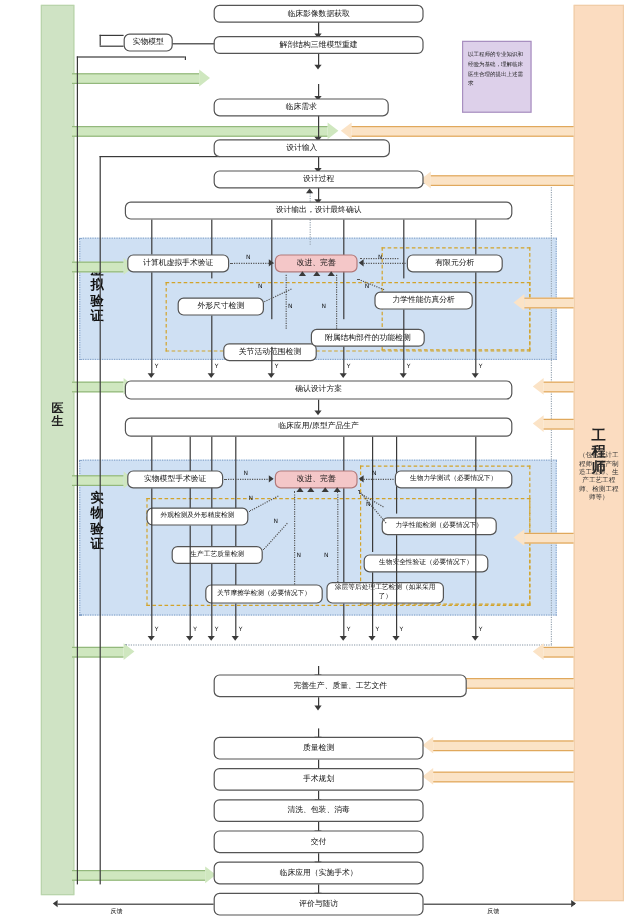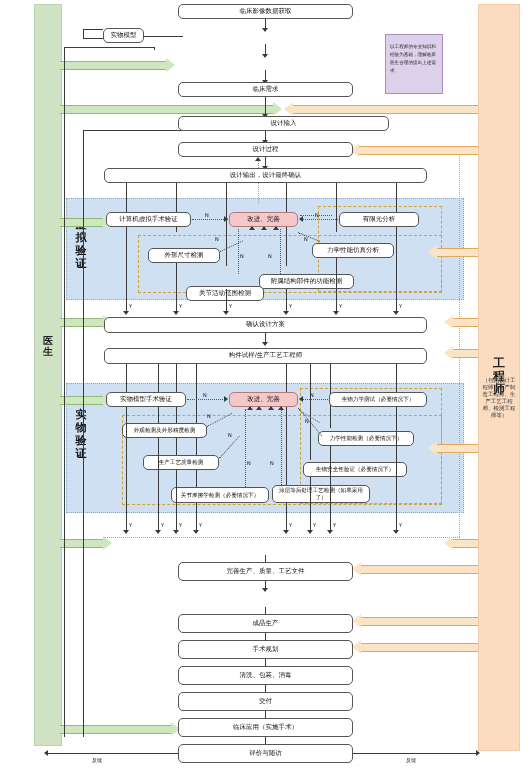--- a/index.html
+++ b/index.html
@@ -202,26 +202,27 @@
   <div class="ln lnh" style="left:83px;top:29px;width:20px;"></div>
   <div class="ln lnv" style="left:83px;top:29px;height:9px;"></div>
   <div class="ln lnh" style="left:83px;top:38px;width:20px;"></div>
   <div class="ln lnv" style="left:64px;top:47px;height:690px;"></div>
   <div class="ln lnh" style="left:64px;top:47px;width:90px;"></div>
   <div class="ln lnv" style="left:154px;top:47px;height:3px;"></div>
   <div class="ln lnv" style="left:83px;top:130px;height:607px;"></div>
   <div class="ln lnh" style="left:83px;top:130px;width:100px;"></div>
 
   <div class="node" style="left:178px;top:4px;width:175px;height:15px;">临床影像数据获取</div>
-  <div class="node" style="left:178px;top:82px;width:175px;height:15px;">临床需求</div>
+  <div class="node" style="left:178px;top:30px;width:175px;height:15px;">解剖结构三维模型重建</div>
+  <div class="node" style="left:178px;top:82px;width:146px;height:15px;">临床需求</div>
   <div class="node" style="left:103px;top:28px;width:41px;height:15px;">实物模型</div>
 
   <div class="note" style="left:385px;top:34px;width:58px;height:60px;">以工程师的专业知识和经验为基础，理解临床医生合理的提出上述需求</div>
 
-  <div class="node" style="left:178px;top:116px;width:211px;height:15px;">设计输入</div>
+  <div class="node" style="left:178px;top:116px;width:147px;height:15px;">设计输入</div>
   <div class="node" style="left:178px;top:142px;width:175px;height:15px;">设计过程</div>
   <div class="node" style="left:104px;top:168px;width:323px;height:15px;">设计输出，设计最终确认</div>
 
   <div class="ln lnv" style="left:126px;top:183px;height:29px;"></div>
   <div class="ln lnv" style="left:176px;top:183px;height:49px;"></div>
   <div class="ln lnv" style="left:226px;top:183px;height:83px;"></div>
   <div class="ln lnv" style="left:286px;top:183px;height:83px;"></div>
   <div class="ln lnv" style="left:336px;top:183px;height:49px;"></div>
   <div class="ln lnv" style="left:396px;top:183px;height:29px;"></div>
 
@@ -267,21 +268,21 @@
   <div class="arw arw-d" style="left:333px;top:311px;"></div>
   <div class="arw arw-d" style="left:393px;top:311px;"></div>
   <div class="lbl" style="left:129px;top:303px;">Y</div>
   <div class="lbl" style="left:179px;top:303px;">Y</div>
   <div class="lbl" style="left:229px;top:303px;">Y</div>
   <div class="lbl" style="left:289px;top:303px;">Y</div>
   <div class="lbl" style="left:339px;top:303px;">Y</div>
   <div class="lbl" style="left:399px;top:303px;">Y</div>
 
   <div class="node" style="left:104px;top:317px;width:323px;height:16px;">确认设计方案</div>
-  <div class="node" style="left:104px;top:348px;width:323px;height:16px;">构件试样/生产工艺工程师</div>
+  <div class="node" style="left:104px;top:348px;width:323px;height:16px;">临床应用/原型产品生产</div>
 
   <div class="ln lnv" style="left:126px;top:364px;height:32px;"></div>
   <div class="ln lnv" style="left:158px;top:364px;height:64px;"></div>
   <div class="ln lnv" style="left:176px;top:364px;height:96px;"></div>
   <div class="ln lnv" style="left:196px;top:364px;height:128px;"></div>
   <div class="ln lnv" style="left:286px;top:364px;height:128px;"></div>
   <div class="ln lnv" style="left:310px;top:364px;height:96px;"></div>
   <div class="ln lnv" style="left:330px;top:364px;height:64px;"></div>
   <div class="ln lnv" style="left:396px;top:364px;height:32px;"></div>
 
@@ -335,22 +336,22 @@
   <div class="arw arw-d" style="left:393px;top:530px;"></div>
   <div class="lbl" style="left:129px;top:522px;">Y</div>
   <div class="lbl" style="left:161px;top:522px;">Y</div>
   <div class="lbl" style="left:179px;top:522px;">Y</div>
   <div class="lbl" style="left:199px;top:522px;">Y</div>
   <div class="lbl" style="left:289px;top:522px;">Y</div>
   <div class="lbl" style="left:313px;top:522px;">Y</div>
   <div class="lbl" style="left:333px;top:522px;">Y</div>
   <div class="lbl" style="left:399px;top:522px;">Y</div>
 
-  <div class="node" style="left:178px;top:562px;width:175px;height:19px;">完善生产、质量、工艺文件</div>
-  <div class="node" style="left:178px;top:614px;width:175px;height:19px;">成品生产</div>
+  <div class="node" style="left:178px;top:562px;width:211px;height:19px;">完善生产、质量、工艺文件</div>
+  <div class="node" style="left:178px;top:614px;width:175px;height:19px;">质量检测</div>
   <div class="node" style="left:178px;top:640px;width:175px;height:19px;">手术规划</div>
   <div class="node" style="left:178px;top:666px;width:175px;height:19px;">清洗、包装、消毒</div>
   <div class="node" style="left:178px;top:692px;width:175px;height:19px;">交付</div>
   <div class="node" style="left:178px;top:744px;width:175px;height:19px;">评价与随访</div>
   <div class="node" style="left:178px;top:718px;width:175px;height:19px;">临床应用（实施手术）</div>
 
   <div class="ln lnh" style="left:48px;top:753px;width:130px;"></div>
   <div class="arw arw-l" style="left:44px;top:750px;"></div>
   <div class="lbl" style="left:92px;top:757px;">反馈</div>
   <div class="ln lnh" style="left:353px;top:753px;width:126px;"></div>

